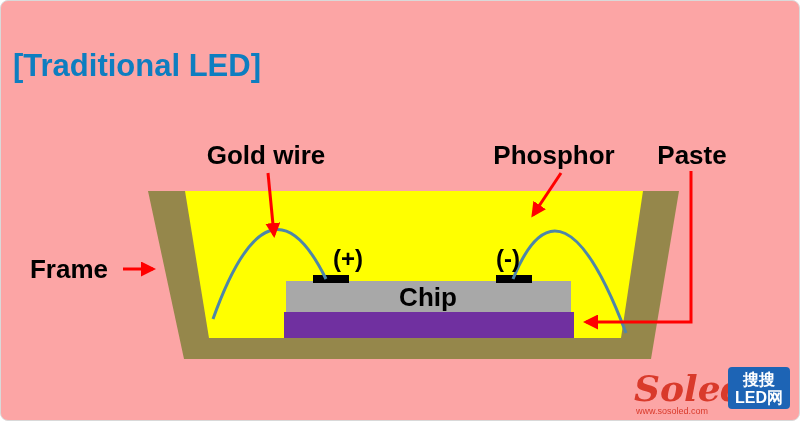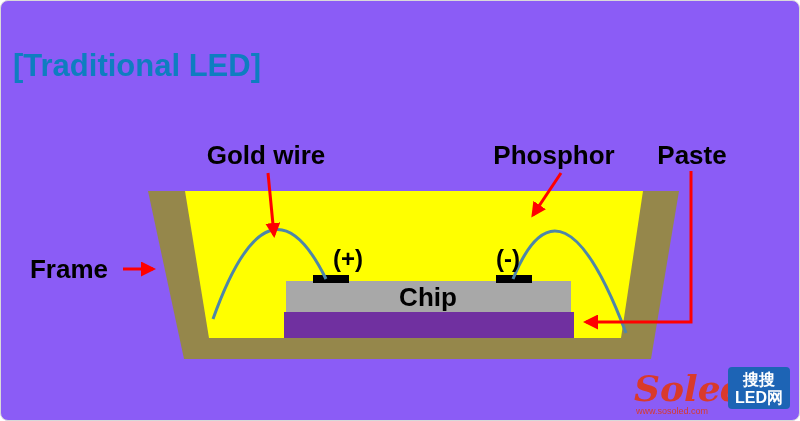--- a/index.html
+++ b/index.html
@@ -5,21 +5,21 @@
   html, body {
     margin: 0;
     padding: 0;
     background: #ffffff;
     font-family: "Liberation Sans", sans-serif;
   }
   .page {
     position: relative;
     width: 800px;
     height: 421px;
-    background: #8b5cf6;
+    background: #fca5a5;
     border: 1px solid #d9d9d9;
     border-radius: 8px;
     overflow: hidden;
     box-sizing: border-box;
   }
   svg text {
     font-family: "Liberation Sans", sans-serif;
     font-weight: bold;
   }
   .title-text { font-size: 31px; }

